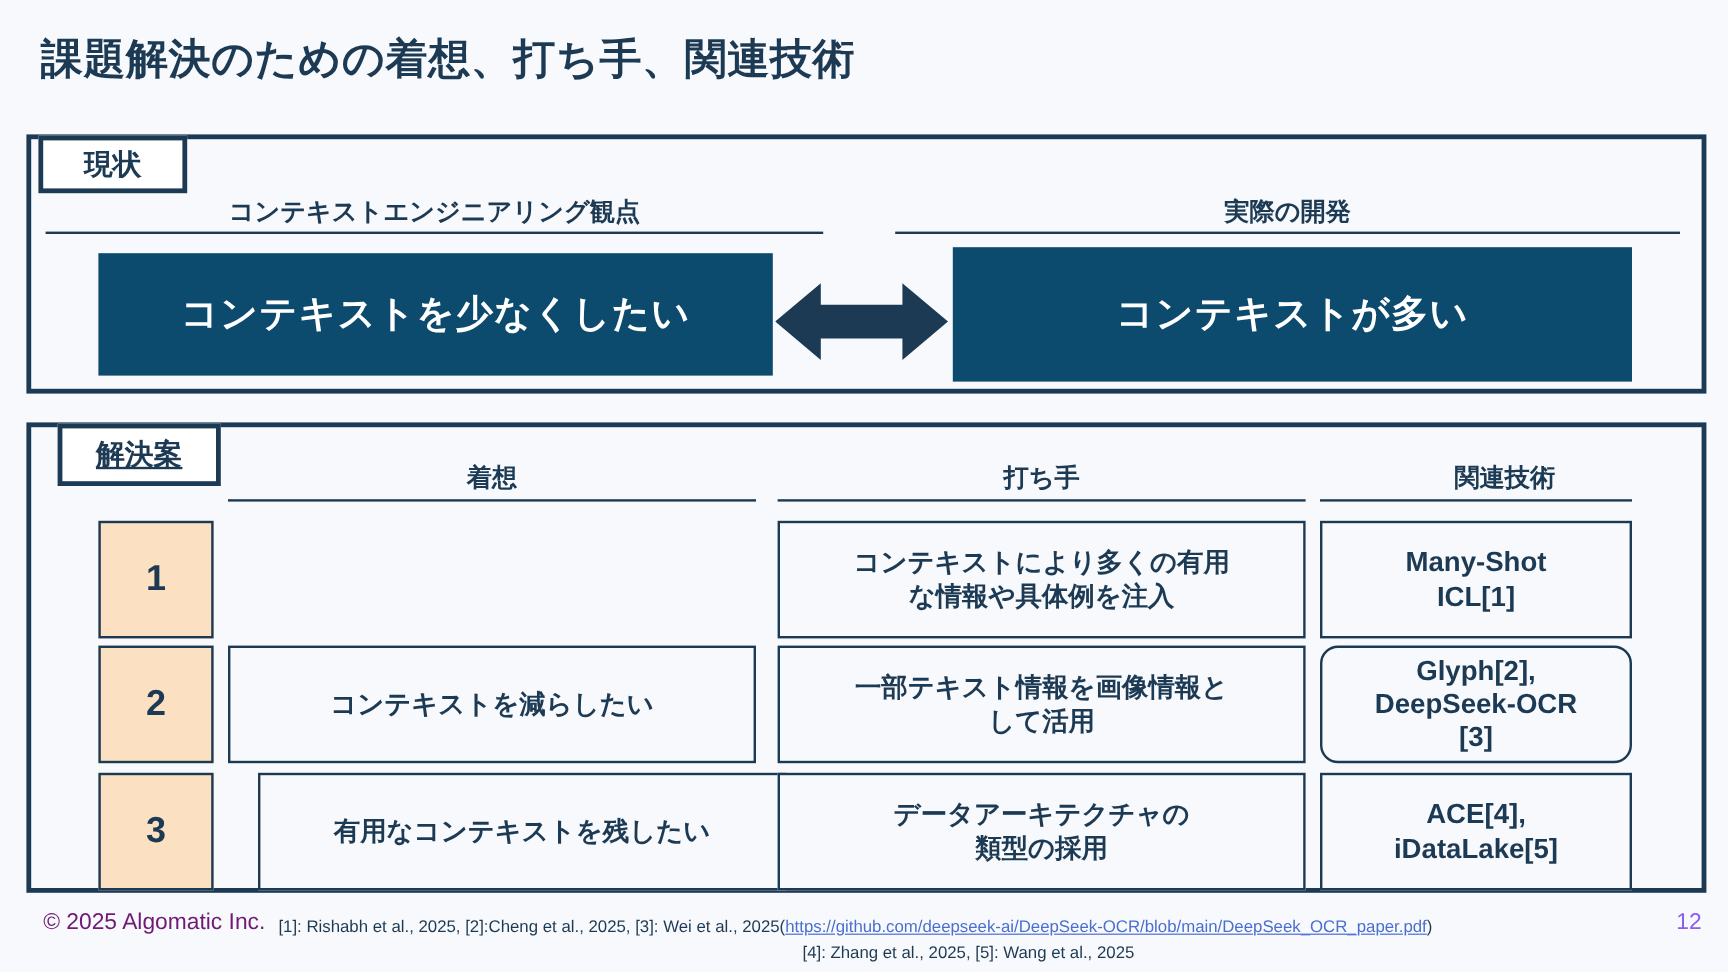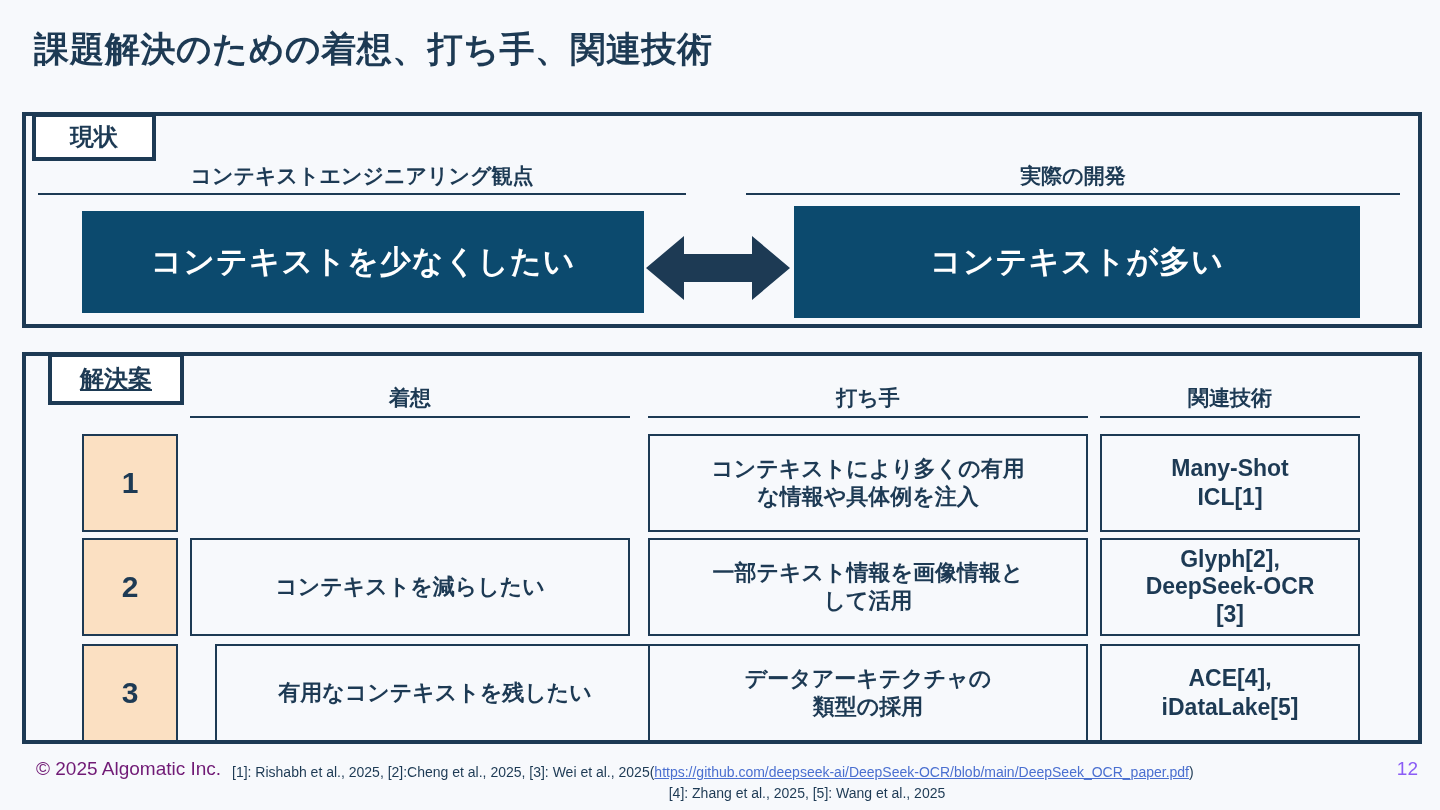--- a/index.html
+++ b/index.html
@@ -214,34 +214,34 @@
 
   <div class="panel" id="panel-solution"></div>
   <div class="panel-badge" id="badge-solution">解決案</div>
 
   <div class="col-head" style="left:190px; top:384px; width:440px;">着想</div>
   <div class="rule" style="left:190px; top:416px; width:440px;"></div>
 
   <div class="col-head" style="left:648px; top:384px; width:440px;">打ち手</div>
   <div class="rule" style="left:648px; top:416px; width:440px;"></div>
 
-  <div class="col-head" style="left:1100px; top:384px; width:260px;">関連技術</div>
+  <div class="col-head" style="left:1124px; top:384px; width:260px;">関連技術</div>
   <div class="rule" style="left:1100px; top:416px; width:260px;"></div>
 
   <div class="num-cell" style="left:82px; top:434px; width:96px; height:98px;">1</div>
   <div class="text-cell" style="left:648px; top:434px; width:440px; height:98px; white-space:pre-line;">コンテキストにより多くの有用
 な情報や具体例を注入</div>
   <div class="text-cell tech" style="left:1100px; top:434px; width:260px; height:98px; white-space:pre-line;">Many-Shot
 ICL[1]</div>
 
   <div class="num-cell" style="left:82px; top:538px; width:96px; height:98px;">2</div>
   <div class="text-cell" style="left:190px; top:538px; width:440px; height:98px;">コンテキストを減らしたい</div>
   <div class="text-cell" style="left:648px; top:538px; width:440px; height:98px; white-space:pre-line;">一部テキスト情報を画像情報と
 して活用</div>
-  <div class="text-cell tech" style="left:1100px; top:538px; width:260px; height:98px; white-space:pre-line; line-height:1.18;">Glyph[2],
+  <div class="text-cell tech" style="left:1100px; top:538px; width:260px; height:98px; white-space:pre-line; line-height:1.18;border-radius:15px;">Glyph[2],
 DeepSeek-OCR
 [3]</div>
 
   <div class="num-cell" style="left:82px; top:644px; width:96px; height:98px;">3</div>
   <div class="text-cell" style="left:190px; top:644px; width:440px; height:98px;margin-left:25px;">有用なコンテキストを残したい</div>
   <div class="text-cell" style="left:648px; top:644px; width:440px; height:98px; white-space:pre-line;">データアーキテクチャの
 類型の採用</div>
   <div class="text-cell tech" style="left:1100px; top:644px; width:260px; height:98px; white-space:pre-line;">ACE[4],
 iDataLake[5]</div>
 

